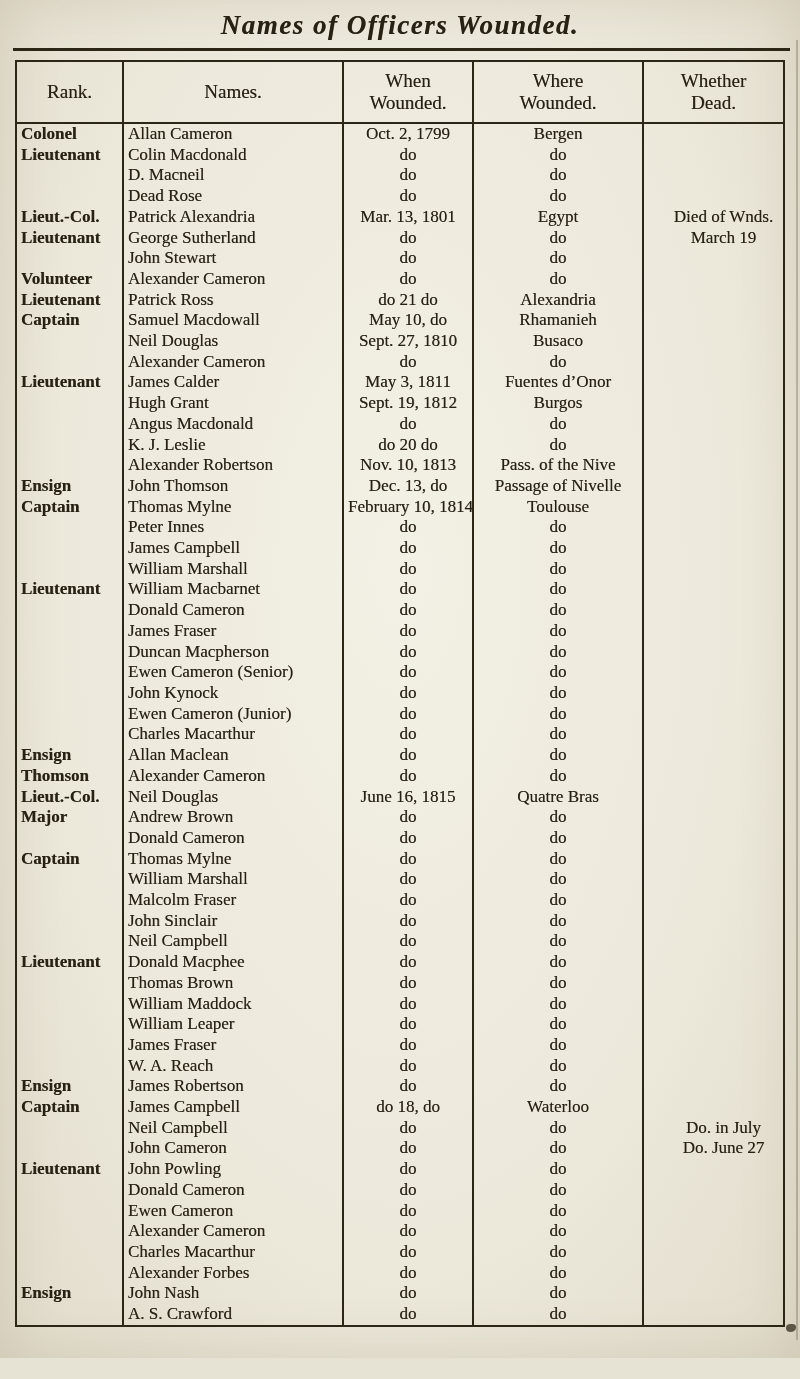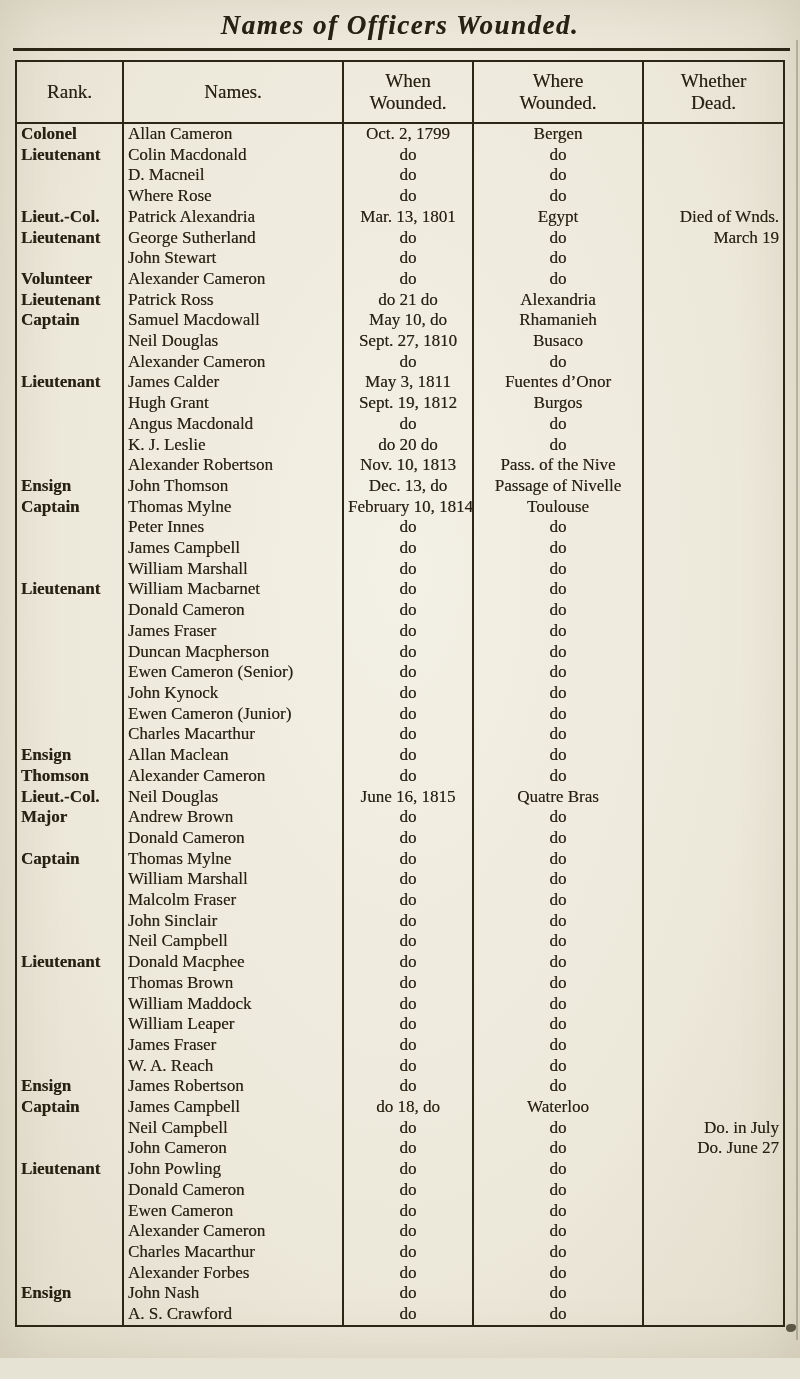--- a/index.html
+++ b/index.html
@@ -47,21 +47,21 @@
     height:56px;padding:2px;
   }
   tbody td{
     font-size:17px;height:20.7px;line-height:20.7px;
     padding:0 4px;white-space:nowrap;overflow:hidden;
     vertical-align:middle;
   }
   td.rank{text-align:left;padding-left:4px;font-weight:bold;}
   td.name{text-align:left;}
   td.when,td.where{text-align:center;}
-  td.dead{text-align:right;padding-left:24px;margin-top:37px;}
+  td.dead{text-align:center;padding-left:24px;margin-top:37px;}
   
   .edge-right{position:absolute;top:40px;right:2px;width:2px;height:1300px;background:rgba(60,50,30,.25);}
   .smudge{position:absolute;right:4px;bottom:26px;width:10px;height:8px;background:rgba(40,33,18,.7);border-radius:50% 40% 60% 50%;}
 </style>
 </head>
 <body>
 
 <div class="page">
 
   <h1 class="title">Names of Officers Wounded.</h1>
@@ -104,21 +104,21 @@
         </tr>
         <tr>
           <td class="rank"></td>
           <td class="name">D. Macneil</td>
           <td class="when">do</td>
           <td class="where">do</td>
           <td class="dead"></td>
         </tr>
         <tr>
           <td class="rank"></td>
-          <td class="name">Where Rose</td>
+          <td class="name">Dead Rose</td>
           <td class="when">do</td>
           <td class="where">do</td>
           <td class="dead"></td>
         </tr>
         <tr>
           <td class="rank">Lieut.-Col.</td>
           <td class="name">Patrick Alexandria</td>
           <td class="when">Mar. 13, 1801</td>
           <td class="where">Egypt</td>
           <td class="dead">Died of Wnds.</td>

